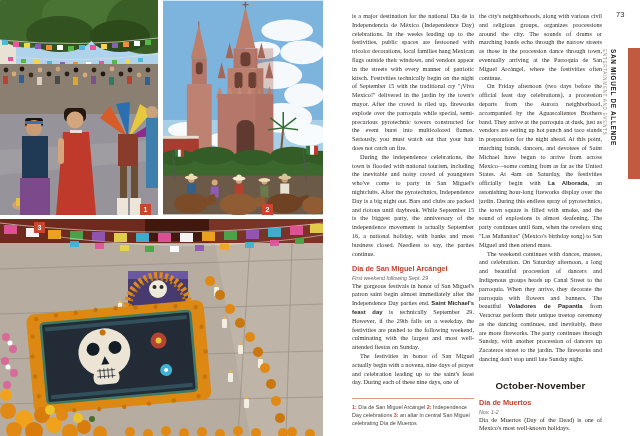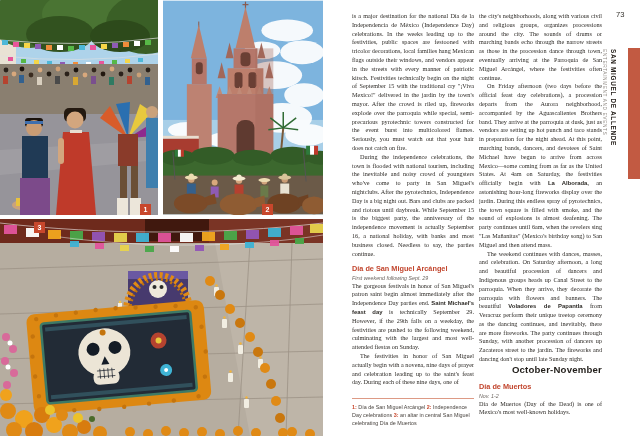--- a/index.html
+++ b/index.html
@@ -19,21 +19,21 @@
   
   .col{position:absolute;top:12px;font-size:6.2px;line-height:1.42;color:#2e2b27;
        text-align:justify;}
   #col1{left:352px;width:122px;height:382px;overflow:hidden;}
   #col2{left:479px;width:123px;height:424px;overflow:hidden;}
   .col p{margin:0;}
   .ind{text-indent:8px;}
   .h-red{font-family:"Liberation Sans",sans-serif;font-weight:bold;color:#c2462e;
          font-size:7.3px;line-height:1.15;margin:7px 0 1px;text-align:left;}
   .h-black{font-family:"Liberation Sans",sans-serif;font-weight:bold;color:#211e1a;
-         font-size:9.6px;line-height:1.1;margin:1px 0 2px;letter-spacing:.2px;text-align:right;}
+         font-size:9.6px;line-height:1.1;margin:17px 0 2px;letter-spacing:.2px;text-align:center;}
   .sub{font-family:"Liberation Sans",sans-serif;font-style:italic;font-size:5.3px;
        color:#6d6660;margin:0 0 2.5px;text-align:left;line-height:1.3;}
   .bsans{font-family:"Liberation Sans",sans-serif;font-weight:bold;font-size:5.9px;}
   
   .caption-rule{position:absolute;left:352px;top:398px;width:122px;height:0;
                 border-top:1px solid #dd9a85;}
   .caption{position:absolute;left:352px;top:403px;width:122px;
            font-family:"Liberation Sans",sans-serif;font-size:5.4px;line-height:1.5;
            color:#4a4540;text-align:left;}
   .cap-num{color:#c8472c;font-weight:bold;}

